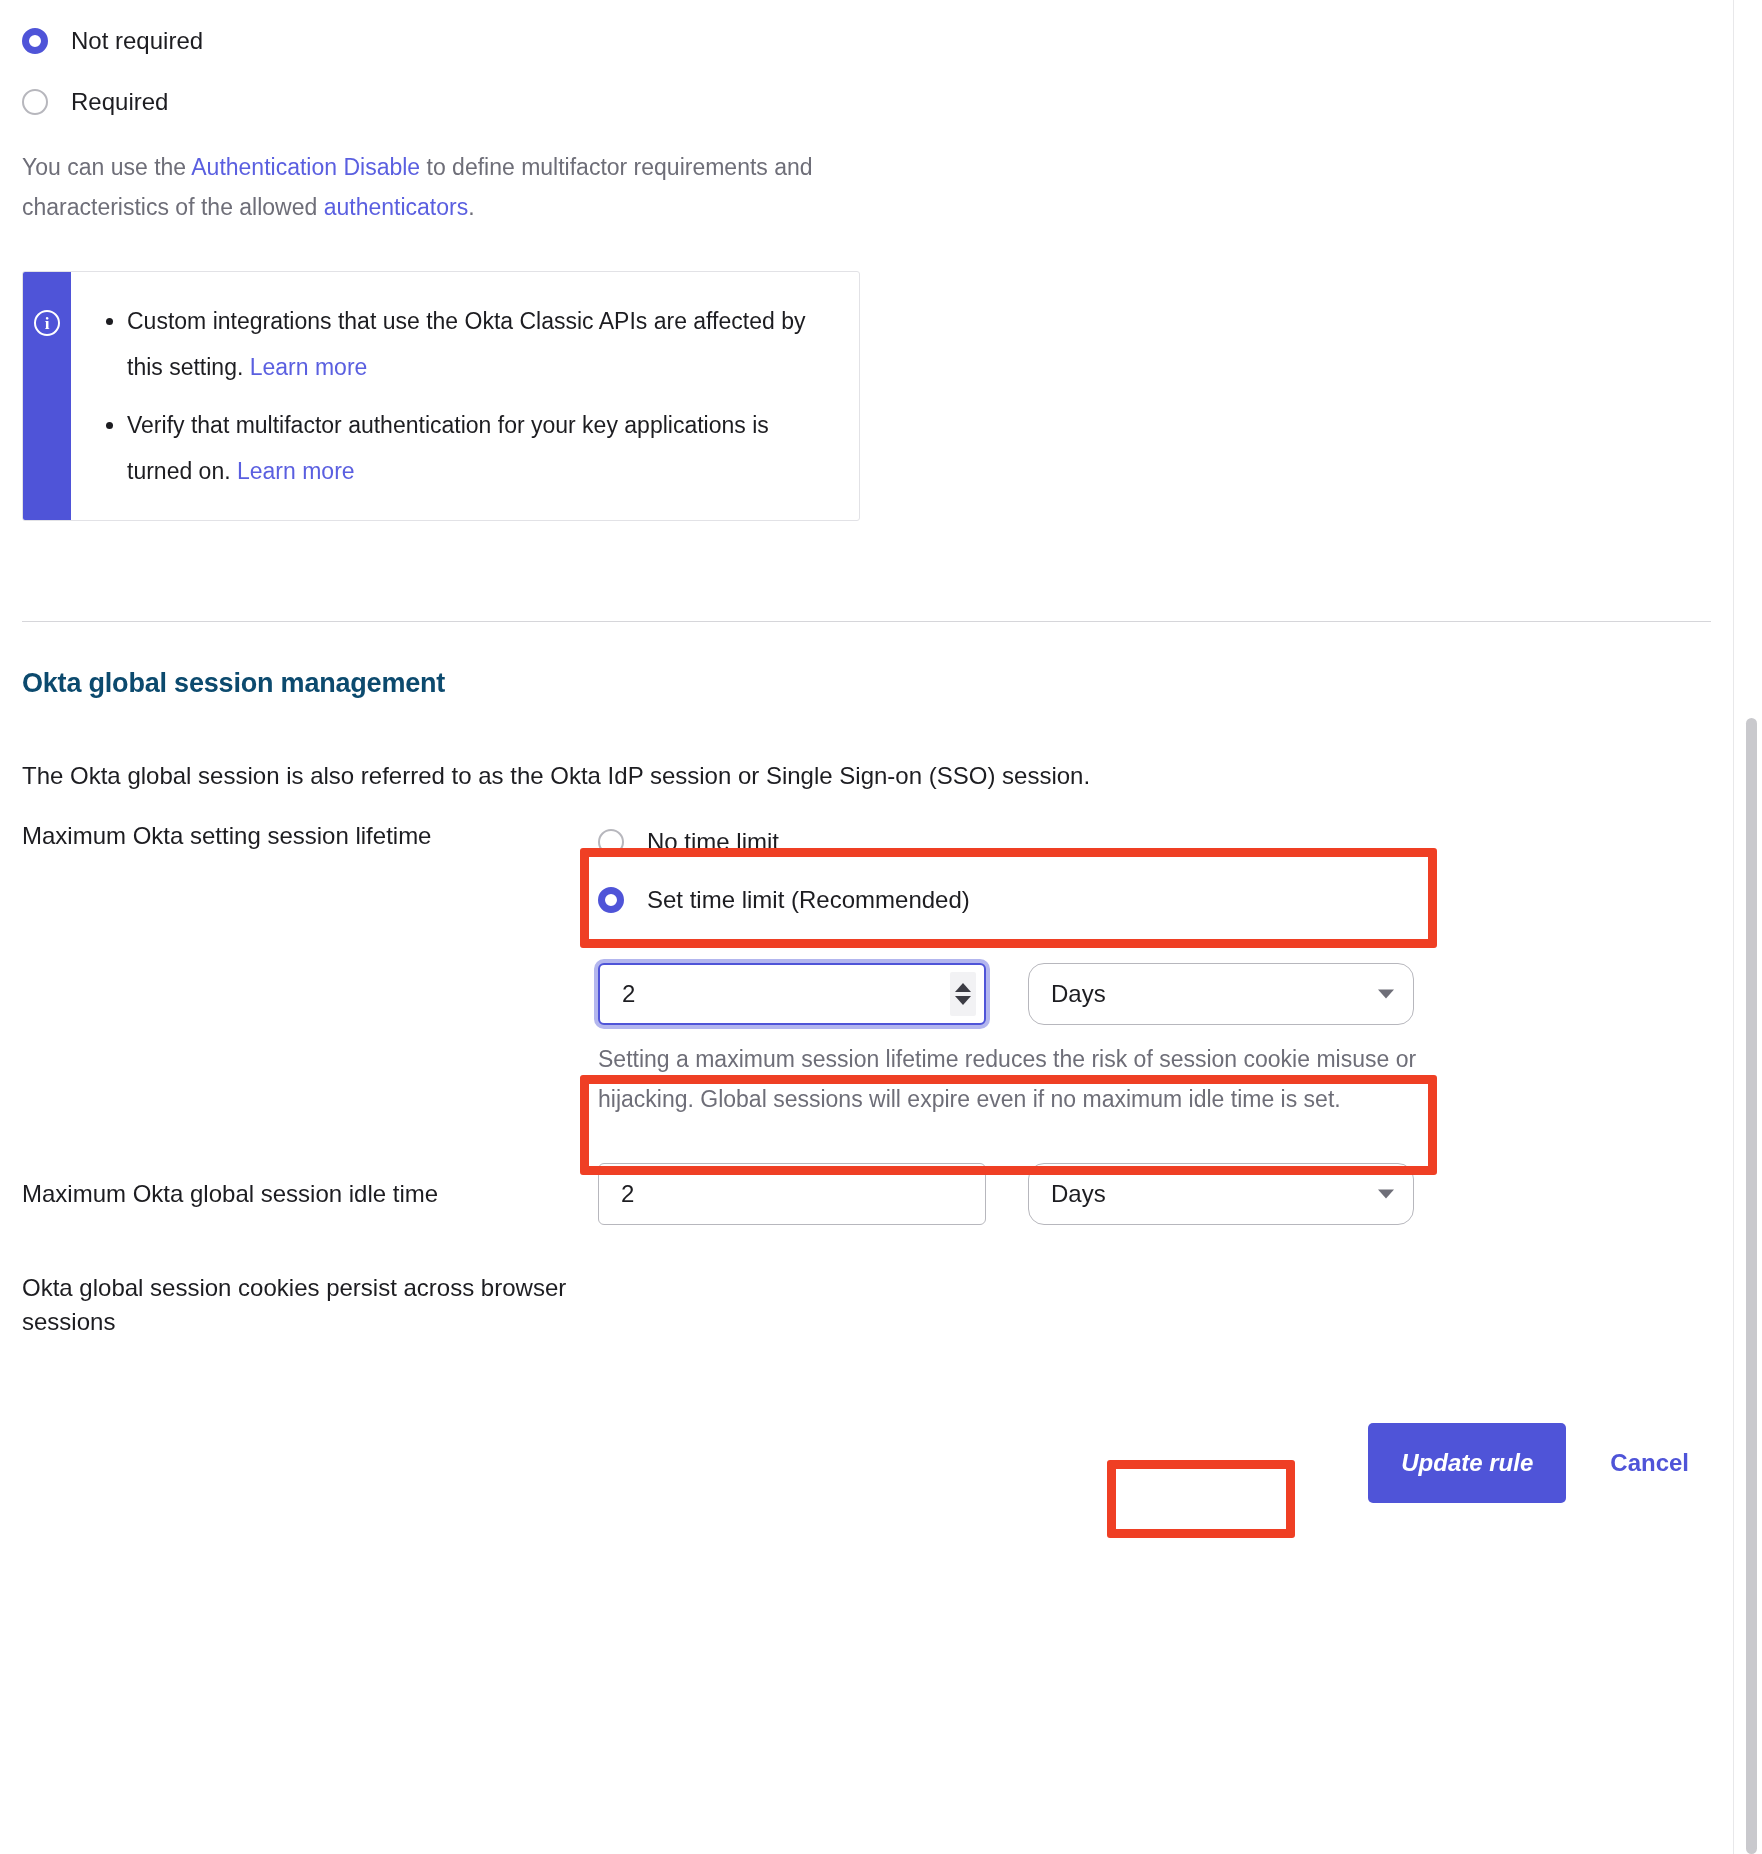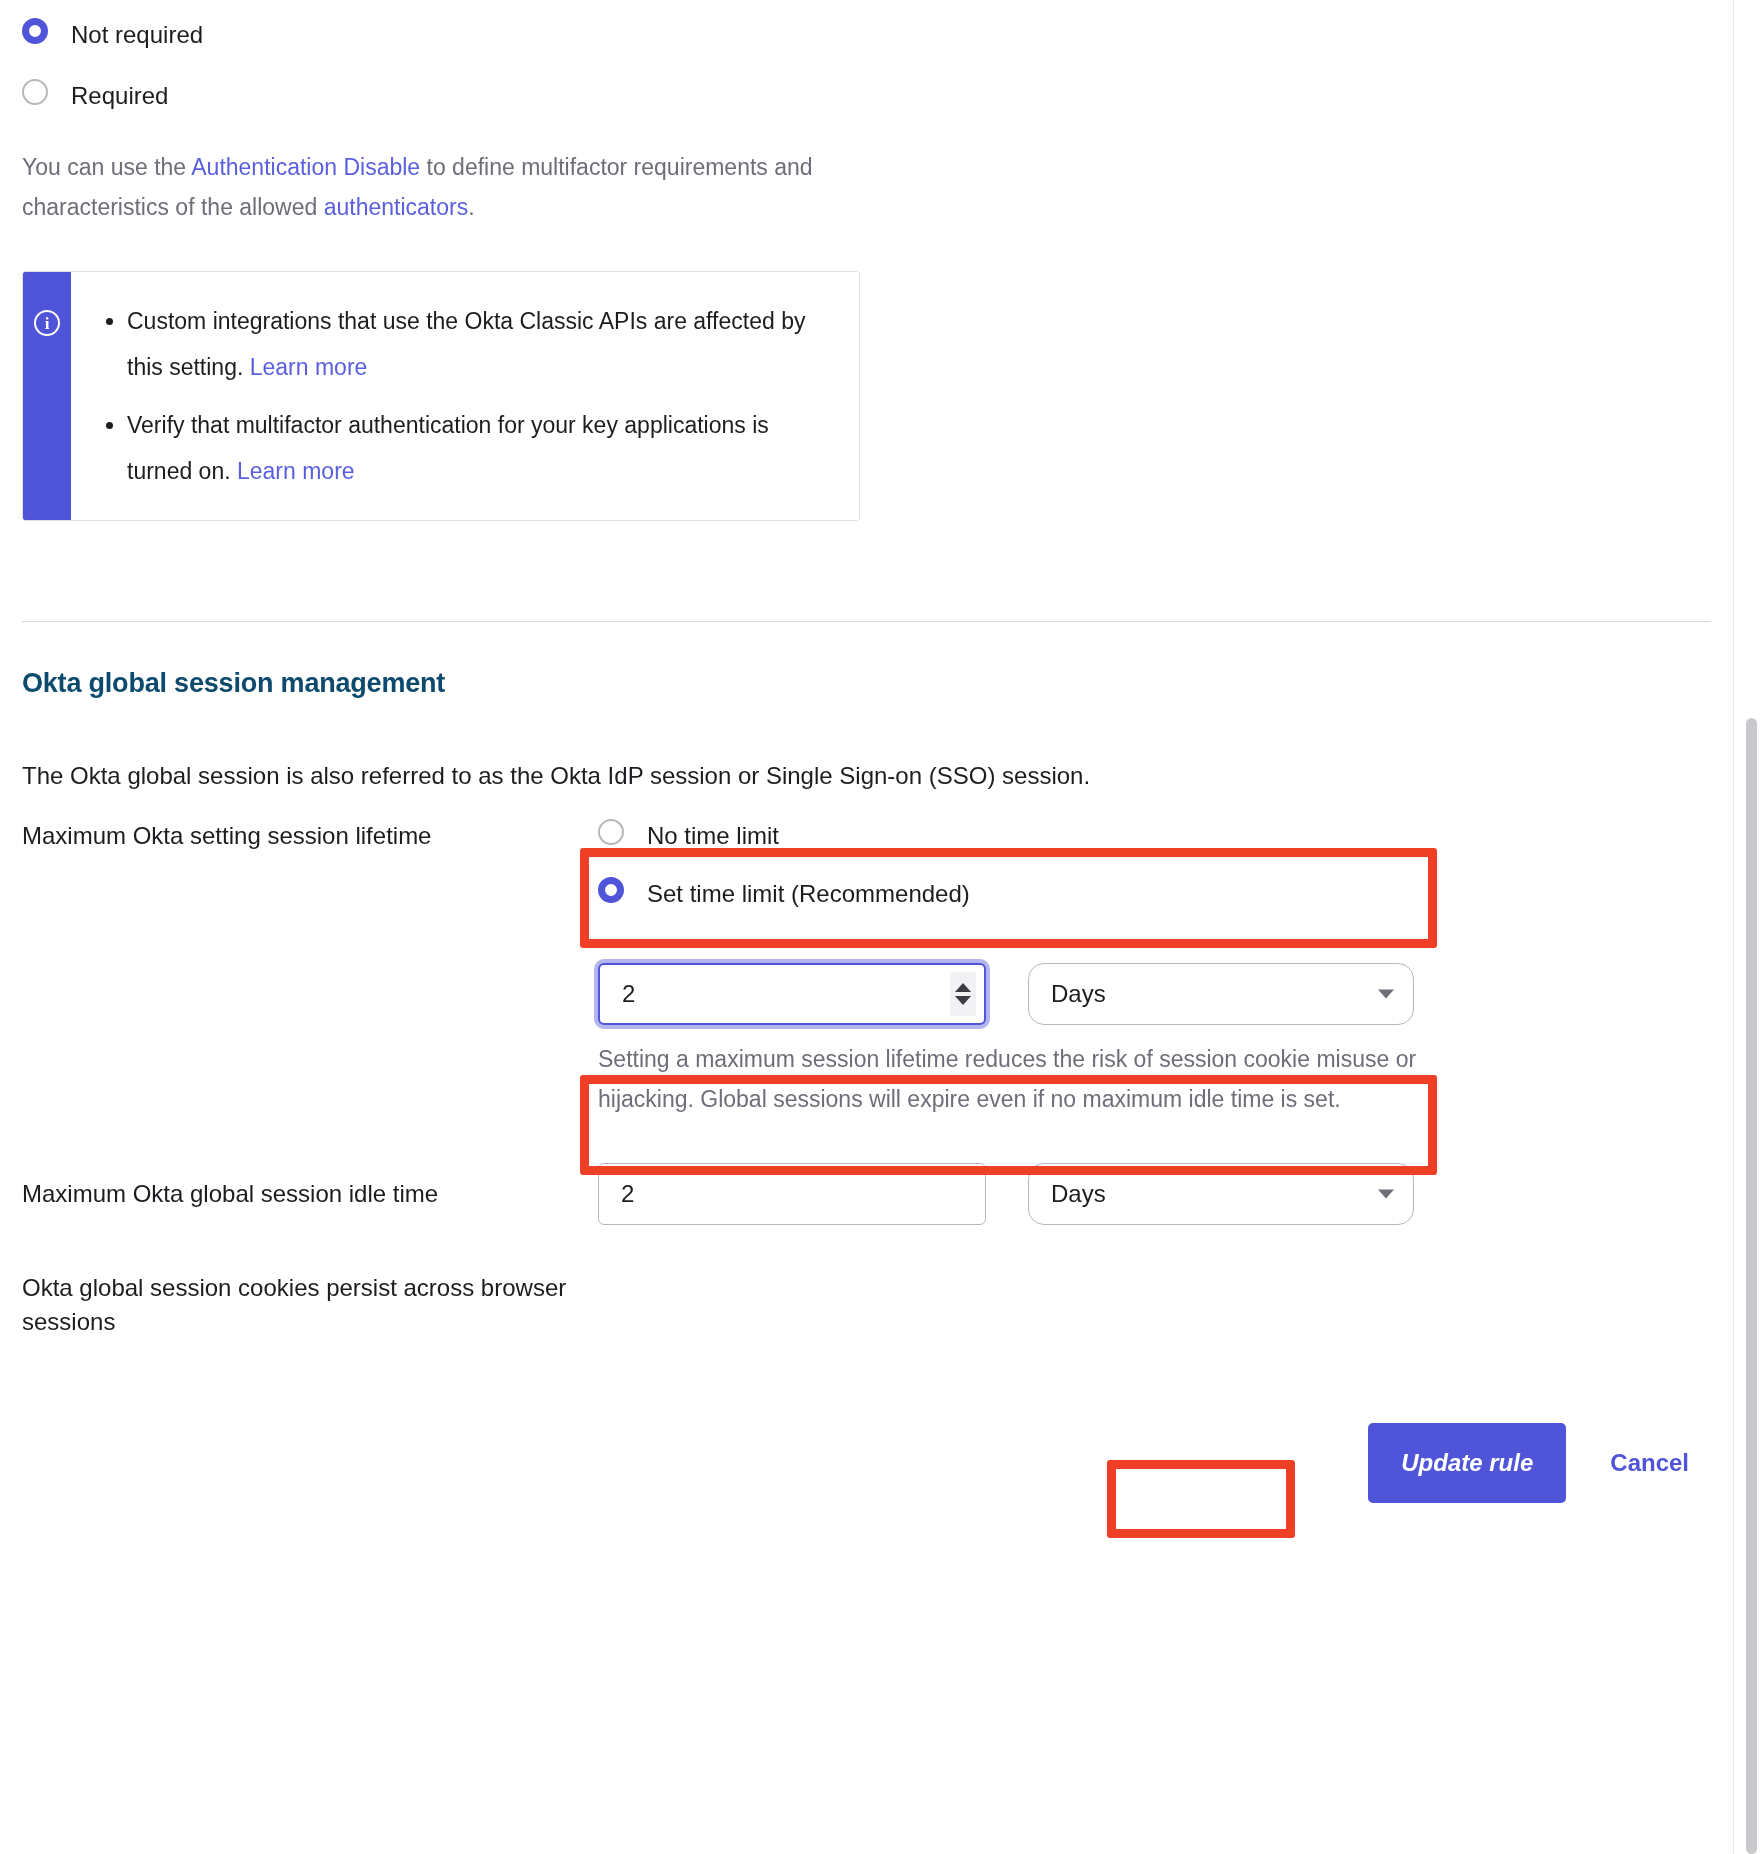--- a/index.html
+++ b/index.html
@@ -52,21 +52,21 @@
     font-size: 24px;
     line-height: 34px;
     color: #1d1d21;
     padding-right: 20px;
   }
   .row-control { flex: 1 1 auto; min-width: 0; position: relative; }
 
   
   .radio-item {
     display: flex;
-    align-items: flex-start;
+    align-items: center;
     height: 46px;
     margin-bottom: 15px;
   }
   .radio-item:last-child { margin-bottom: 0; }
   .radio-dot {
     width: 26px; height: 26px;
     border-radius: 50%;
     flex: 0 0 26px;
     background: #fff;
     border: 2px solid #b7b7bd;

